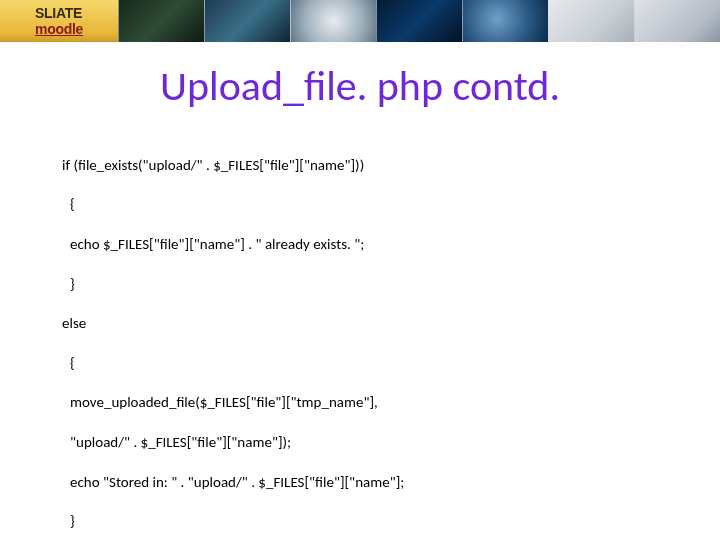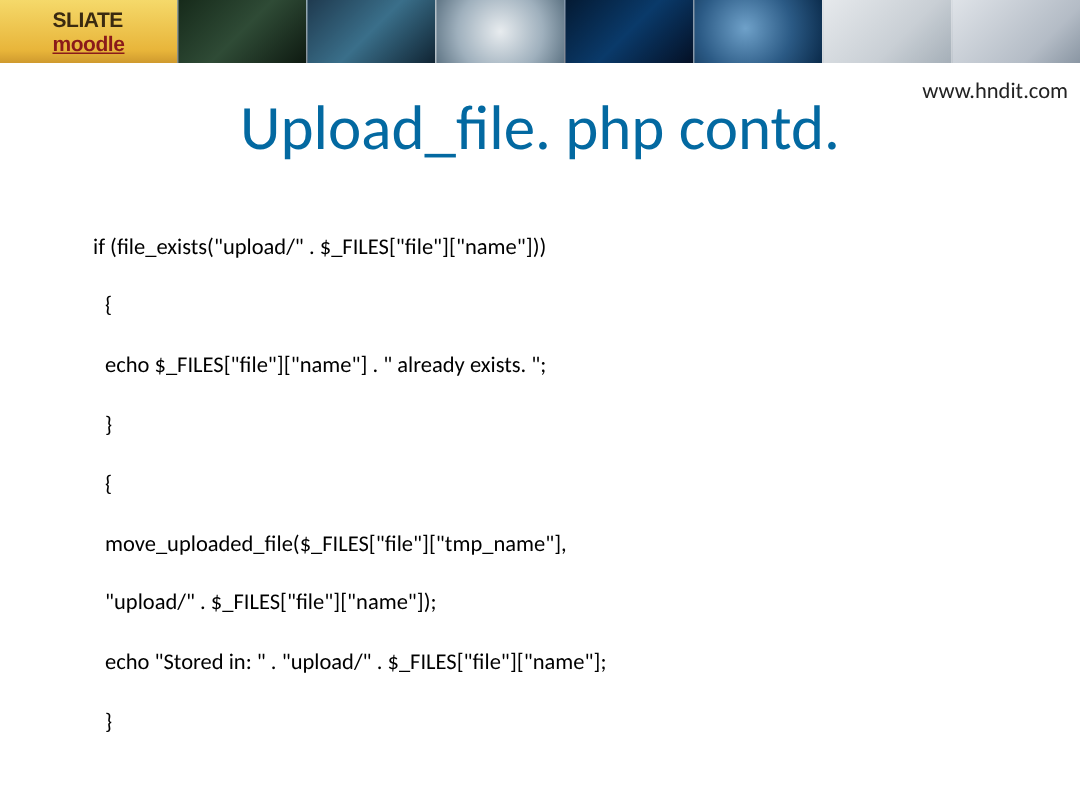--- a/index.html
+++ b/index.html
@@ -13,21 +13,21 @@
     .banner .photos { flex: 1; display: flex; }
     .banner .photos .p { flex: 1; height: 42px; border-left: 1px solid rgba(255,255,255,0.5); }
     .p.p1 { background: linear-gradient(135deg,#162a1a,#2f4b36 50%,#0e1a11); }
     .p.p2 { background: linear-gradient(135deg,#1f3a4f,#3a6f8a 50%,#102433); }
     .p.p3 { background: radial-gradient(circle at 50% 50%, #e8ecef 0%, #9fb0bd 60%, #5f7585 100%); }
     .p.p4 { background: linear-gradient(135deg,#041a33,#0a3a6a 50%,#041025); }
     .p.p5 { background: radial-gradient(circle at 40% 45%, #6fa1c9 0%, #2b5a85 55%, #0a2a4a 100%); }
     .p.p6 { background: linear-gradient(135deg,#e6e9ec,#c9cfd5 60%,#a5afb8); }
     .p.p7 { background: linear-gradient(135deg,#dfe3e8,#b4bcc6 70%,#8a96a3); }
     .url { position: absolute; top: 52px; right: 8px; font-size: 15px; color: #222; font-family: Calibri, Arial, sans-serif; }
-    .title { position: absolute; top: 60px; left: 0; width: 720px; text-align: center; font-size: 42px; font-family: Calibri, Arial, sans-serif; color: #0369a1; font-weight: 400; }
+    .title { position: absolute; top: 60px; left: 0; width: 720px; text-align: center; font-size: 42px; font-family: Calibri, Arial, sans-serif; color: #6d28d9; font-weight: 400; }
     .code { position: absolute; top: 136px; left: 42px; font-family: Calibri, Arial, sans-serif; font-size: 15px; line-height: 1.32; color: #000; white-space: pre; }
     .code .ind2 { padding-left: 20px; }
     .code .ind3 { padding-left: 28px; }
   </style>
 </head>
 <body>
 
 <div class="slide">
 
   <div class="banner">
@@ -41,29 +41,29 @@
       <div class="p p1"></div>
       <div class="p p2"></div>
       <div class="p p3"></div>
       <div class="p p4"></div>
       <div class="p p5"></div>
       <div class="p p6"></div>
       <div class="p p7"></div>
     </div>
   </div>
 
-  <div class="url">www.hndit.com</div>
 
   <div class="title">Upload_file. php   contd.</div>
 
   <div class="code">
 <div class="ind2">if (file_exists("upload/" . $_FILES["file"]["name"]))</div>
 <div class="ind3">{</div>
 <div class="ind3">echo $_FILES["file"]["name"] . " already exists. ";</div>
 <div class="ind3">}</div>
+<div class="ind2">else</div>
 <div class="ind3">{</div>
 <div class="ind3">move_uploaded_file($_FILES["file"]["tmp_name"],</div>
 <div class="ind3">"upload/" . $_FILES["file"]["name"]);</div>
 <div class="ind3">echo "Stored in: " . "upload/" . $_FILES["file"]["name"];</div>
 <div class="ind3">}</div>
 
 
 
 
 

